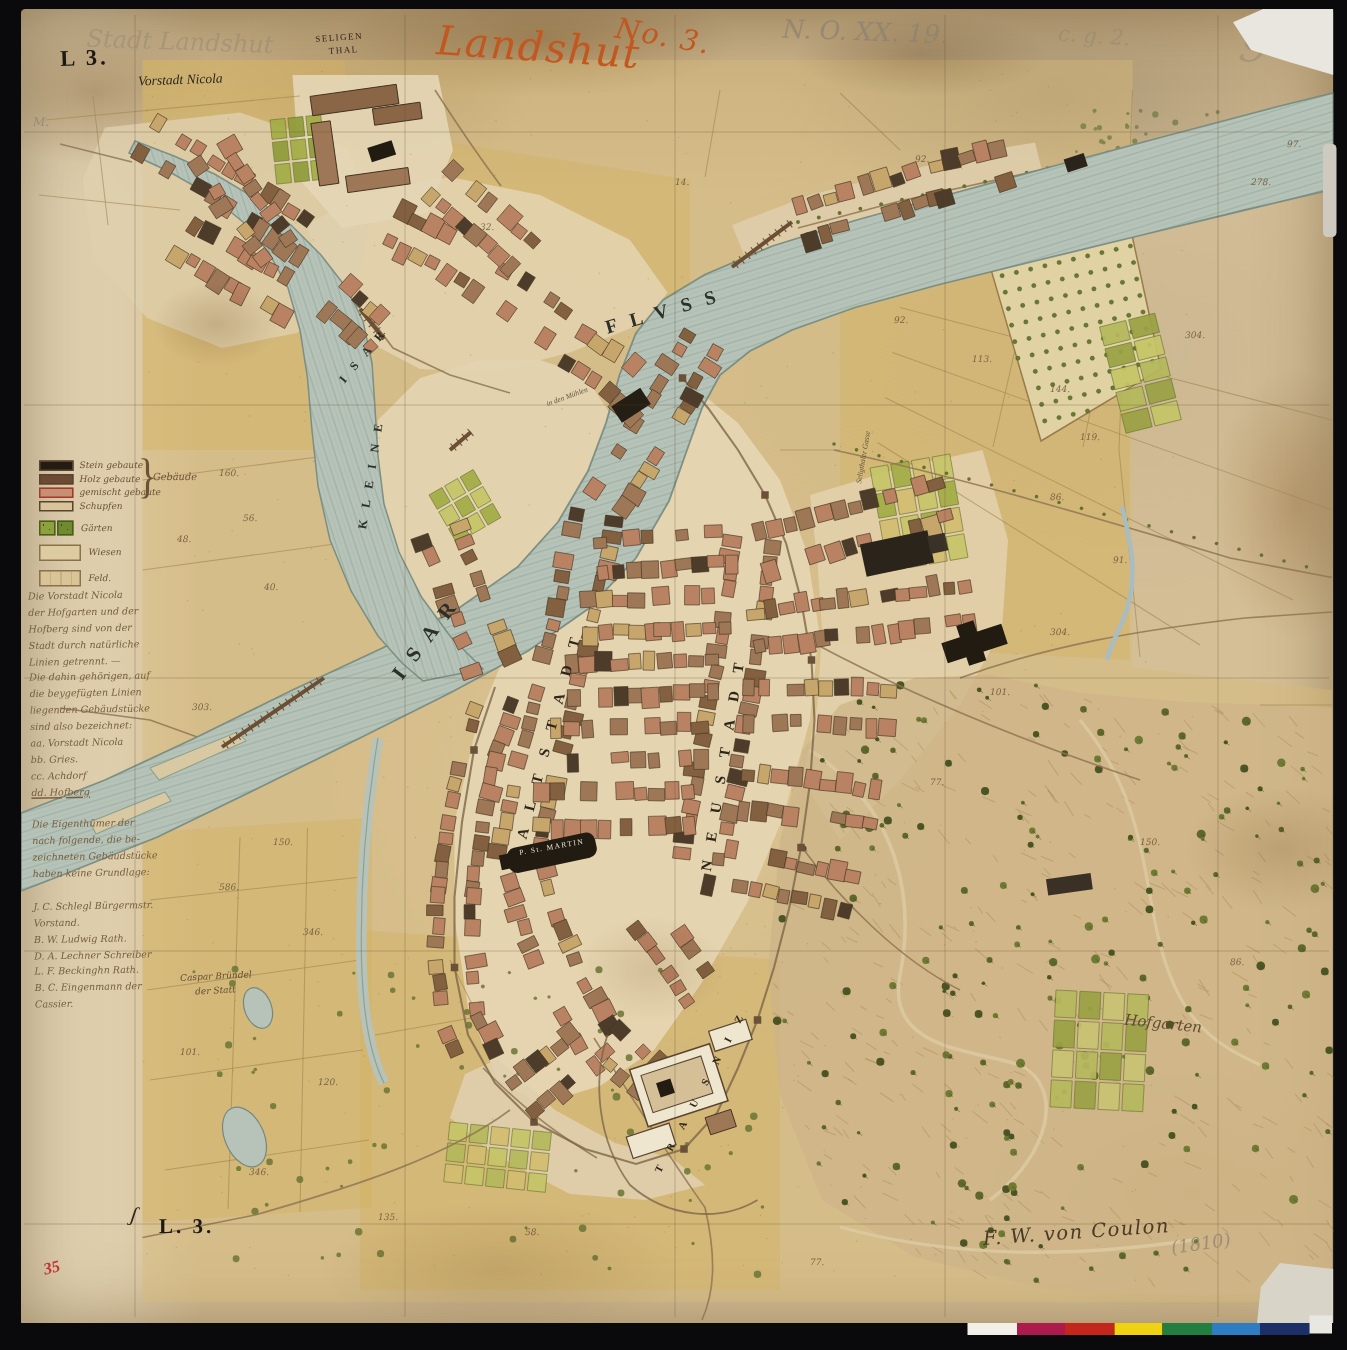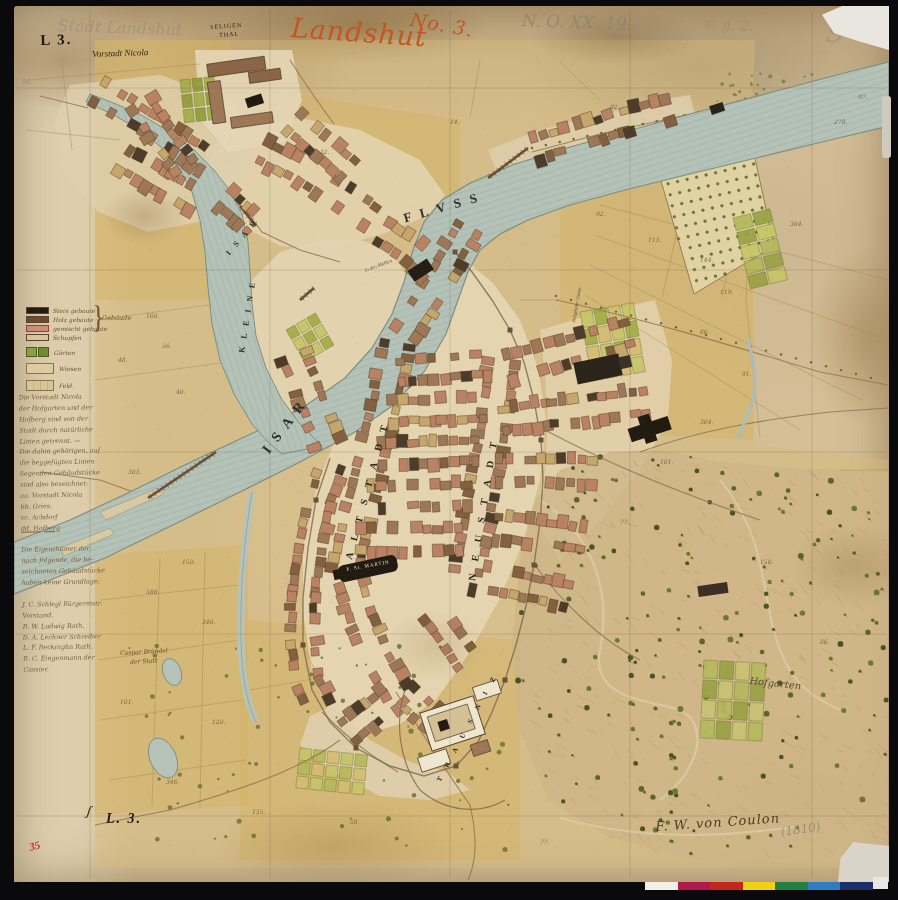--- a/index.html
+++ b/index.html
@@ -15,21 +15,21 @@
       radial-gradient(ellipse 200px 120px at 780px 790px, rgba(150,112,62,.30), rgba(150,112,62,0) 72%),
       radial-gradient(ellipse 150px 80px at 230px 55px, rgba(135,98,48,.30), rgba(135,98,48,0) 75%),
       radial-gradient(ellipse 420px 260px at 740px 230px, rgba(172,158,128,.22), rgba(172,158,128,0) 75%),
       radial-gradient(ellipse 300px 260px at 420px 520px, rgba(242,232,206,.28), rgba(242,232,206,0) 75%),
       linear-gradient(180deg, rgba(120,90,50,.22), rgba(120,90,50,0) 130px),
       linear-gradient(90deg, rgba(238,229,204,.55) 0, rgba(238,229,204,.35) 70px, rgba(238,229,204,0) 120px);
     box-shadow: inset 0 0 46px rgba(90,65,30,.5);}
   #mapsvg{position:absolute;left:0;top:0;}
   .lbl{position:absolute;transform-origin:0 0;white-space:nowrap;line-height:1;}
   .stamp{font-weight:bold;color:#1d1812;letter-spacing:2px;font-family:"Liberation Serif",serif;}
-  .italic{font-style:italic;}
+  .italic{}
   .pencil{color:#8d8270;font-style:italic;font-family:"DejaVu Serif",serif;opacity:.75;}
   .faint{opacity:.42;}
   .redscript{color:#c2571f;font-style:italic;font-family:"DejaVu Serif",serif;letter-spacing:1px;}
   .inkital{color:#2e2619;font-style:italic;}
   .smallcaps{color:#2e2619;letter-spacing:1px;}
   .river-label{color:#2b3029;letter-spacing:3px;font-weight:bold;}
   .street-label{color:#2e2619;letter-spacing:5px;font-weight:bold;}
   .script{color:#5f4c33;font-style:italic;font-family:"DejaVu Serif",serif;}
   .signature{color:#4a3a26;font-style:italic;font-family:"DejaVu Serif",serif;letter-spacing:1px;}
   .rednum{color:#c03434;font-style:italic;font-weight:bold;}

